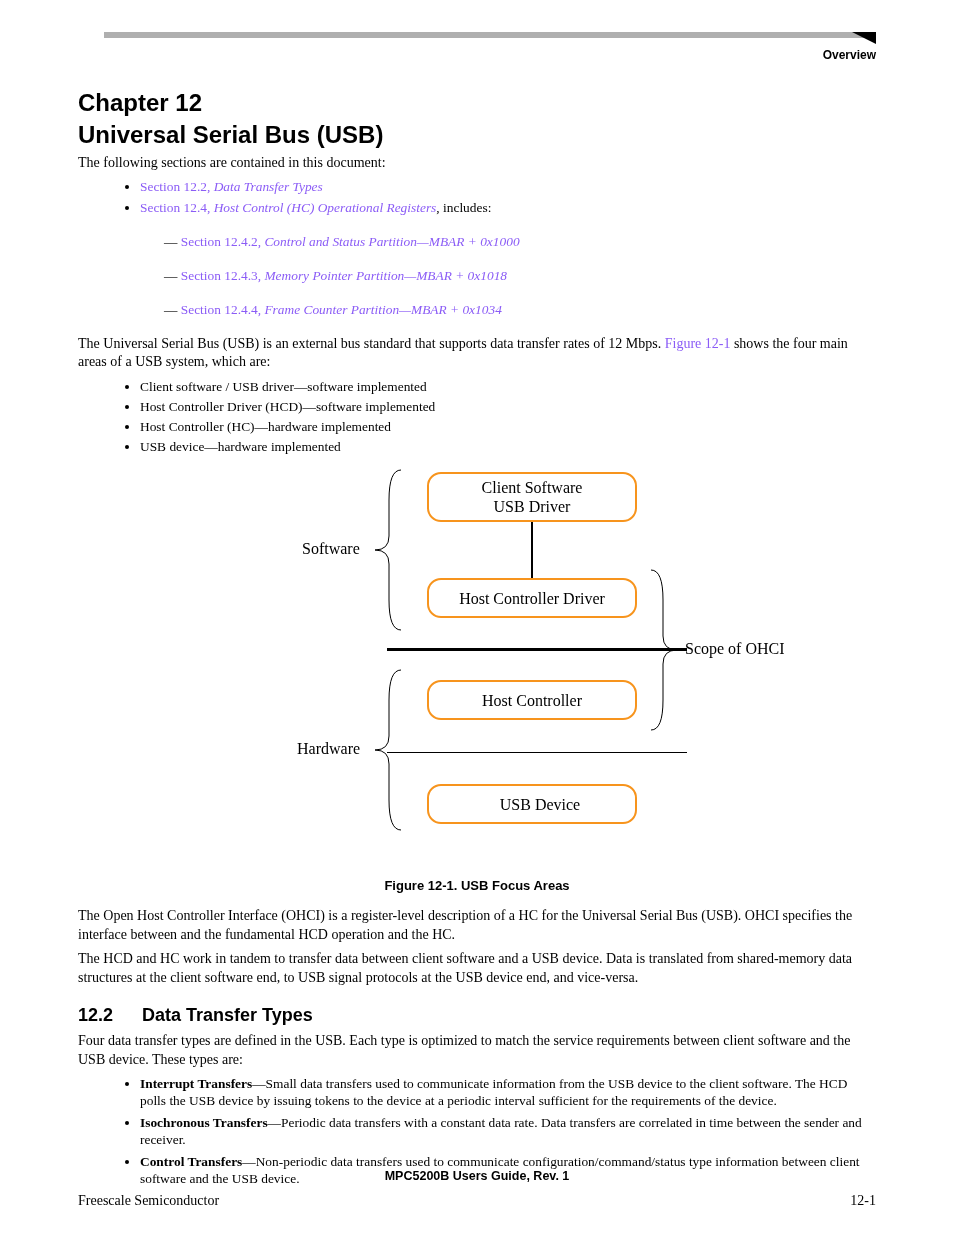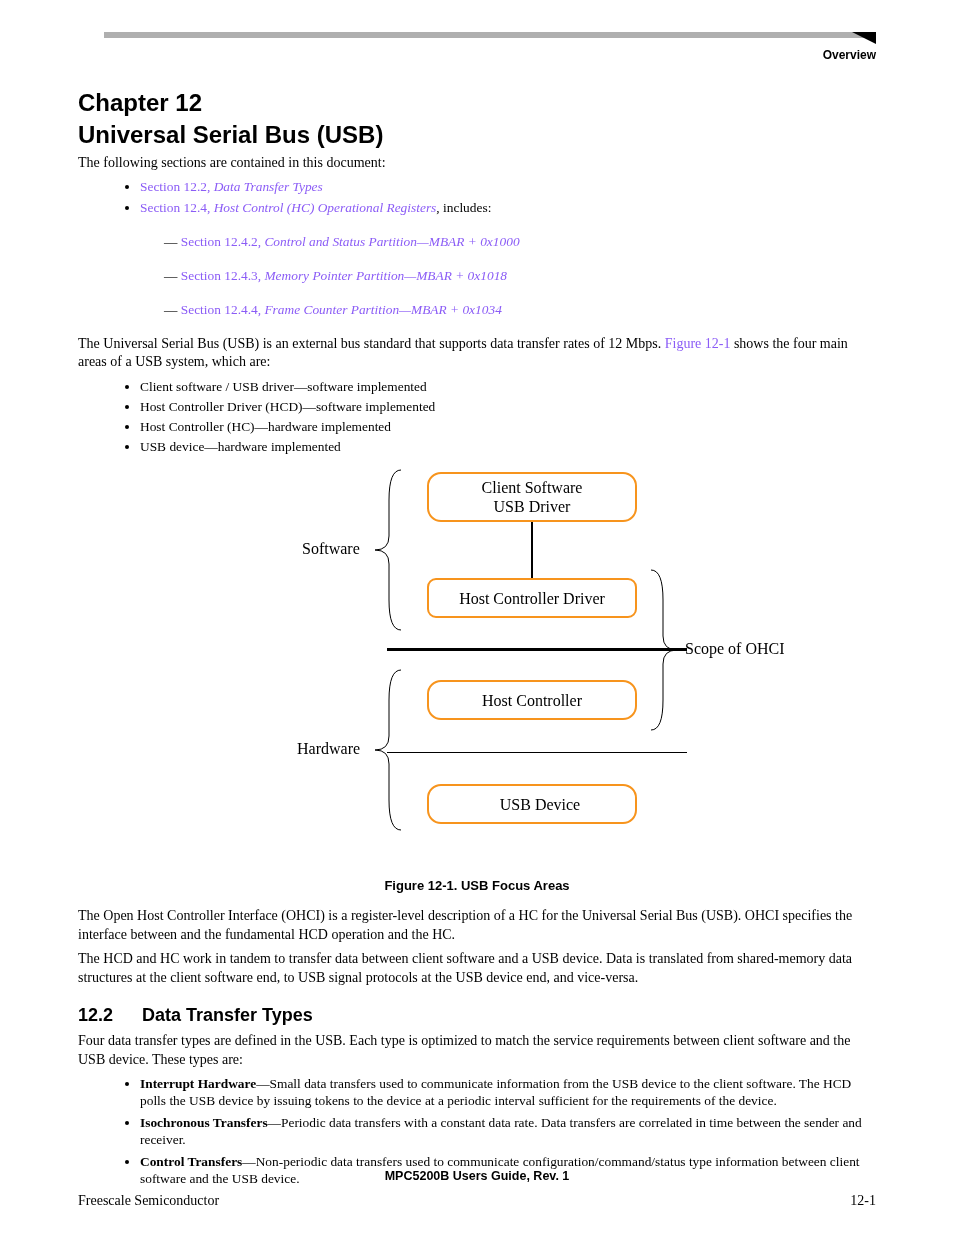--- a/index.html
+++ b/index.html
@@ -204,21 +204,21 @@
     <li>USB device—hardware implemented</li>
   </ul>
 
   <div class="diagram-wrap">
 
     <div class="dbox double" style="left:260px; top:6px;">
       <div><span>Client Software</span><br><span>USB Driver</span></div>
     </div>
     <div class="connector" style="left:365px; top:56px; height:56px;"></div>
 
-    <div class="dbox single" style="left:260px; top:112px;border-radius:9px;">
+    <div class="dbox single" style="left:260px; top:112px;">
       <span>Host Controller Driver</span>
     </div>
 
     <div class="divider-thick" style="left:220px; width:300px; top:182px;"></div>
 
     <div class="dbox single" style="left:260px; top:214px;">
       <span>Host Controller</span>
     </div>
 
     <div class="divider-thin" style="left:220px; width:300px; top:286px;"></div>
@@ -247,21 +247,21 @@
 
   <p class="body">The Open Host Controller Interface (OHCI) is a register-level description of a HC for the Universal Serial Bus (USB). OHCI specifies the interface between and the fundamental HCD operation and the HC.</p>
   <p class="body">The HCD and HC work in tandem to transfer data between client software and a USB device. Data is translated from shared-memory data structures at the client software end, to USB signal protocols at the USB device end, and vice-versa.</p>
 
   <h2 class="section">
     <span class="section-num">12.2</span><span>Data Transfer Types</span>
   </h2>
   <p class="body">Four data transfer types are defined in the USB. Each type is optimized to match the service requirements between client software and the USB device. These types are:</p>
 
   <ul class="transfer-list">
-    <li><span class="bold">Interrupt Hardware</span><span>—Small data transfers used to communicate information from the USB device to the client software. The HCD polls the USB device by issuing tokens to the device at a periodic interval sufficient for the requirements of the device.</span></li>
+    <li><span class="bold">Interrupt Transfers</span><span>—Small data transfers used to communicate information from the USB device to the client software. The HCD polls the USB device by issuing tokens to the device at a periodic interval sufficient for the requirements of the device.</span></li>
     <li><span class="bold">Isochronous Transfers</span><span>—Periodic data transfers with a constant data rate. Data transfers are correlated in time between the sender and receiver.</span></li>
     <li><span class="bold">Control Transfers</span><span>—Non-periodic data transfers used to communicate configuration/command/status type information between client software and the USB device.</span></li>
   </ul>
 
   <div class="footer-center">MPC5200B Users Guide, Rev. 1</div>
   <div class="footer-row">
     <span class="fl">Freescale Semiconductor</span>
     <span class="fr">12-1</span>
   </div>
 </div>

